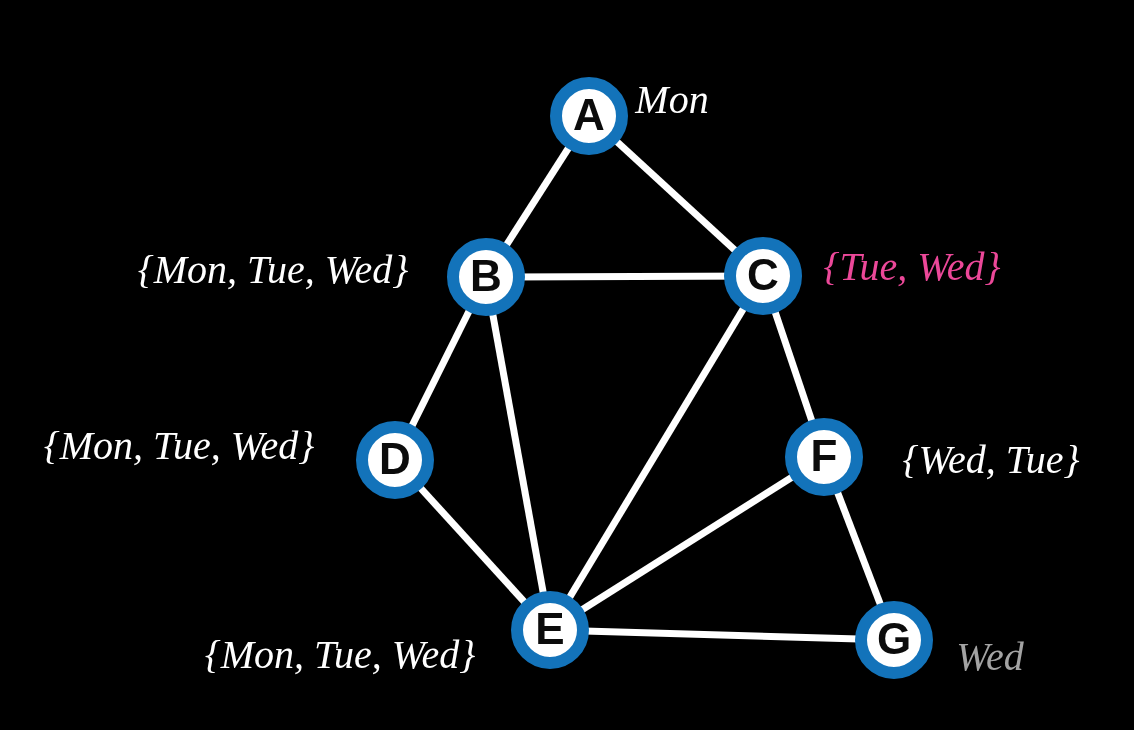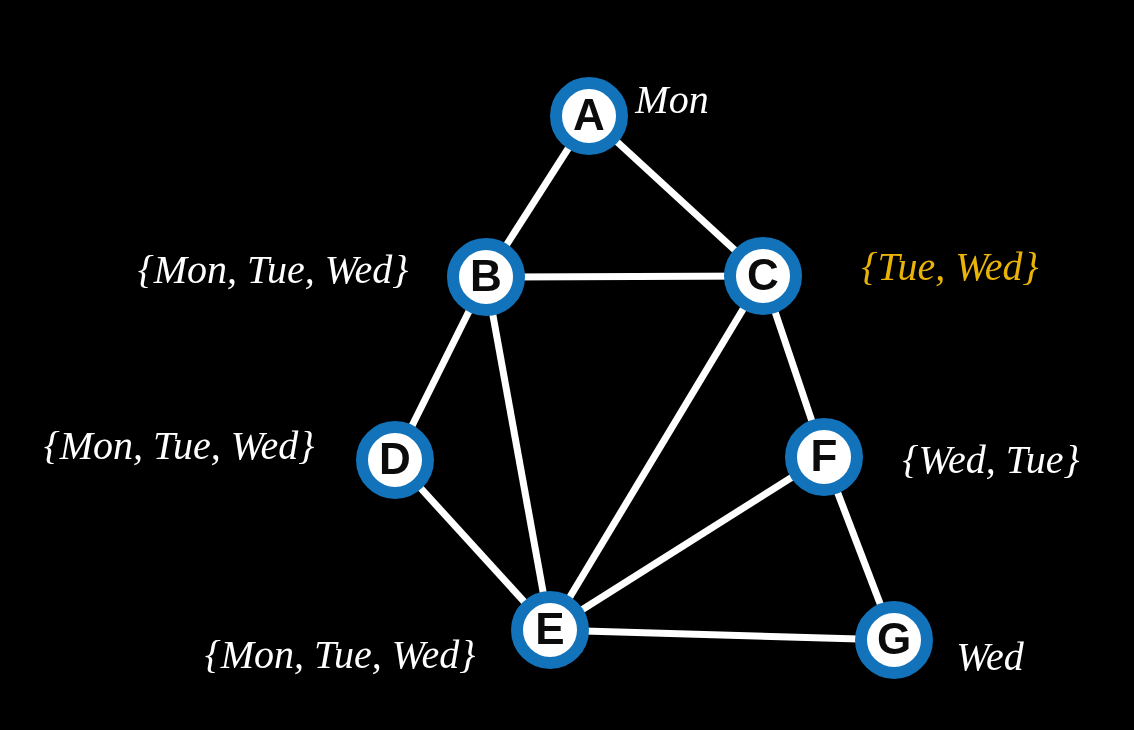--- a/index.html
+++ b/index.html
@@ -89,19 +89,19 @@
       <div class="node" style="left: 824px; top: 457px; border: 12px solid rgb(19, 115, 186); background: rgb(255, 255, 255);">
         <span class="node-letter" style="color: rgb(11, 11, 11);">F</span>
       </div>
       <div class="node" style="left: 894px; top: 640px; border: 12px solid rgb(19, 115, 186); background: rgb(255, 255, 255);">
         <span class="node-letter" style="color: rgb(11, 11, 11);">G</span>
       </div>
     </div>
   <div>
       <div class="domain-label" style="left: 672px; top: 57px; color: rgb(255, 255, 255); margin-top: 43px;">Mon</div>
       <div class="domain-label" style="left: 273px; top: 270px; color: rgb(255, 255, 255);">{Mon, Tue, Wed}</div>
-      <div class="domain-label" style="left: 950px; top: 267px; color: #eab308;">{Tue, Wed}</div>
+      <div class="domain-label" style="left: 912px; top: 267px; color: #ec4899;">{Tue, Wed}</div>
       <div class="domain-label" style="left: 179px; top: 446px; color: rgb(255, 255, 255);">{Mon, Tue, Wed}</div>
       <div class="domain-label" style="left: 340px; top: 655px; color: rgb(255, 255, 255);">{Mon, Tue, Wed}</div>
       <div class="domain-label" style="left: 991px; top: 460px; color: rgb(255, 255, 255);">{Wed, Tue}</div>
-      <div class="domain-label" style="left: 990px; top: 657px; color: #ffffff;">Wed</div>
+      <div class="domain-label" style="left: 990px; top: 657px; color: #a3a3a3;">Wed</div>
     </div>
 </div>
 
 </body></html>

